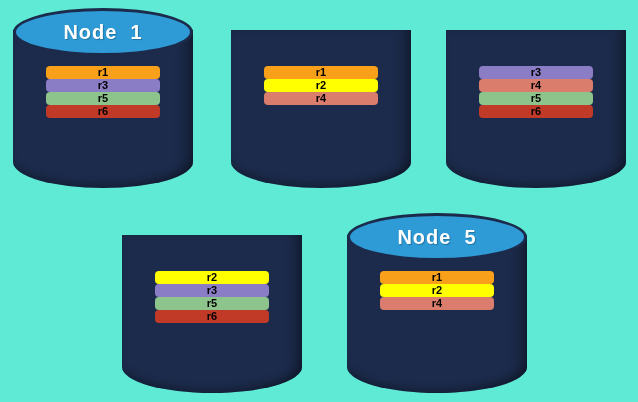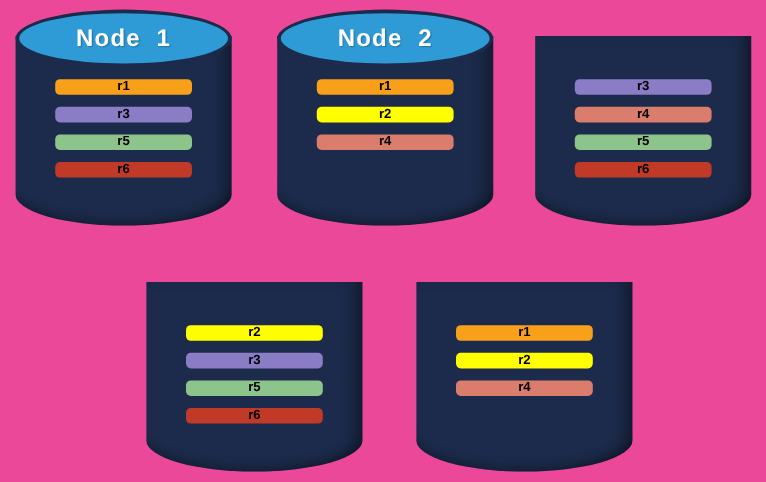--- a/index.html
+++ b/index.html
@@ -56,57 +56,53 @@
     letter-spacing: 1px;
     text-shadow: 1px 1px 1px rgba(0,0,0,0.25);
   }
   .bars {
     position: absolute;
     left: 0; right: 0;
     top: 58px;
     display: flex;
     flex-direction: column;
     align-items: center;
-    gap: 10px;
   }
   .bar {
     width: 114px;
     height: 13px;
     border-radius: 4px;
     display: flex;
     align-items: center;
     justify-content: center;
     color: var(--bar-text, #000000);
     font-size: 11px;
     font-weight: bold;
     line-height: 1;
   }
 </style>
 </head>
 <body>
 
-<div id="canvas" style="background: #ec4899;">
+<div id="canvas" style="background: #5eead4;">
   <div class="node node-1" style="--cyl-body: #1C2B4B; --cyl-top: #2E9BD6; --title-color: #FFFFFF; --bar-text: #000000;">
     <div class="cyl-body"></div>
     <div class="cyl-top">
       <span class="node-title">Node  1</span>
     </div>
     <div class="bars">
         <div class="bar" style="background: rgb(249, 160, 27);">r1</div>
         <div class="bar" style="background: rgb(139, 124, 198);">r3</div>
         <div class="bar" style="background: rgb(141, 196, 139);">r5</div>
         <div class="bar" style="background: rgb(193, 58, 39);">r6</div>
       </div>
   </div>
 
   <div class="node node-2" style="--cyl-body: #1C2B4B; --cyl-top: #2E9BD6; --title-color: #FFFFFF; --bar-text: #000000;">
     <div class="cyl-body"></div>
-    <div class="cyl-top">
-      <span class="node-title">Node  2</span>
-    </div>
     <div class="bars">
         <div class="bar" style="background: rgb(249, 160, 27);">r1</div>
         <div class="bar" style="background: rgb(255, 255, 0);">r2</div>
         <div class="bar" style="background: rgb(218, 125, 108);">r4</div>
       </div>
   </div>
 
   <div class="node node-3" style="--cyl-body: #1C2B4B; --cyl-top: #2E9BD6; --title-color: #FFFFFF; --bar-text: #000000;">
     <div class="cyl-body"></div>
     <div class="bars">
@@ -122,19 +118,22 @@
     <div class="bars">
         <div class="bar" style="background: rgb(255, 255, 0);">r2</div>
         <div class="bar" style="background: rgb(139, 124, 198);">r3</div>
         <div class="bar" style="background: rgb(141, 196, 139);">r5</div>
         <div class="bar" style="background: rgb(193, 58, 39);">r6</div>
       </div>
   </div>
 
   <div class="node node-5" style="--cyl-body: #1C2B4B; --cyl-top: #2E9BD6; --title-color: #FFFFFF; --bar-text: #000000;">
     <div class="cyl-body"></div>
+    <div class="cyl-top">
+      <span class="node-title">Node  5</span>
+    </div>
     <div class="bars">
         <div class="bar" style="background: rgb(249, 160, 27);">r1</div>
         <div class="bar" style="background: rgb(255, 255, 0);">r2</div>
         <div class="bar" style="background: rgb(218, 125, 108);">r4</div>
       </div>
   </div>
 </div>
 
 </body></html>

